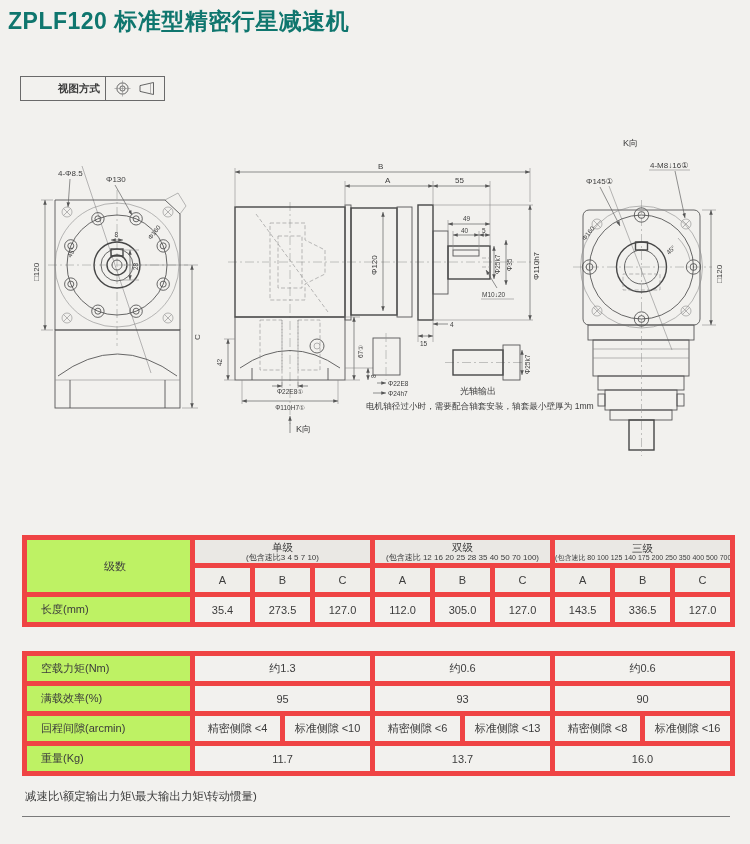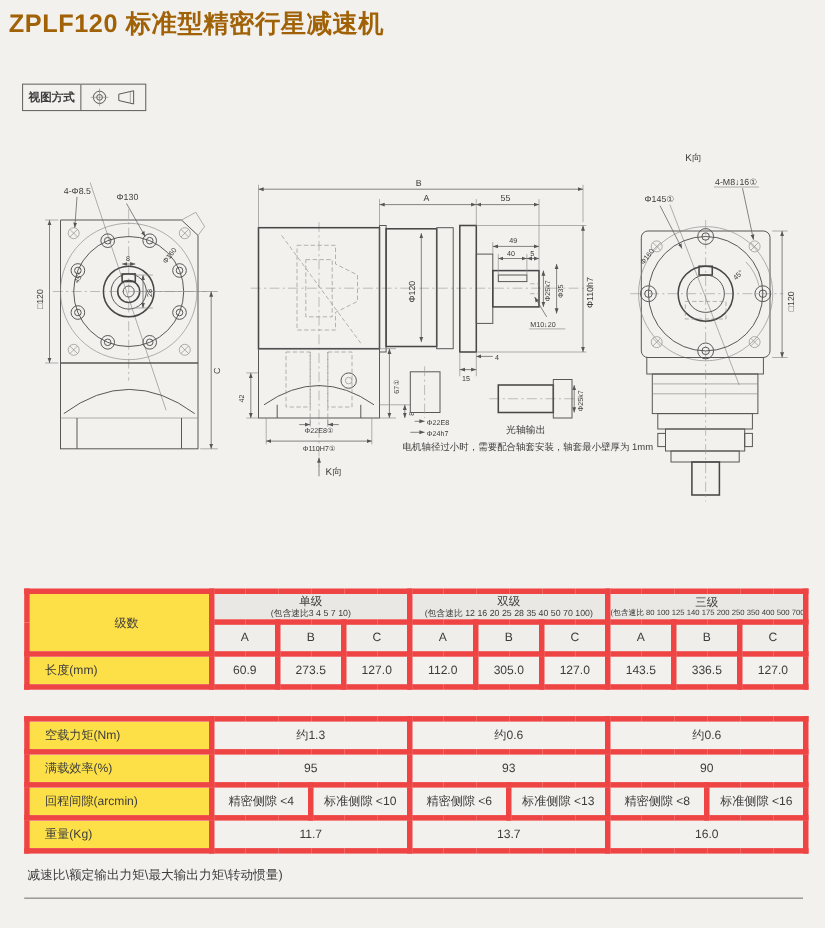--- a/index.html
+++ b/index.html
@@ -1,39 +1,39 @@
 <!DOCTYPE html>
 <html><head>
 <meta charset="utf-8">
 <style>
   html,body{margin:0;padding:0;}
   body{width:750px;height:844px;background:#e9e8e5;font-family:"Liberation Sans","DejaVu Sans",sans-serif;}
   #page{position:relative;width:750px;height:844px;background:#f2f1ee;overflow:hidden;color:#3a3a3a;}
-  .title{position:absolute;left:8px;top:6px;font-size:23px;font-weight:bold;letter-spacing:.5px;color:#a16207;}
+  .title{position:absolute;left:8px;top:6px;font-size:23px;font-weight:bold;letter-spacing:.5px;color:#0f766e;}
   
   .viewmode{position:absolute;left:20px;top:76px;display:flex;border:1px solid #6a6a6a;height:23px;background:transparent;}
-  .viewmode .vm-label{display:flex;align-items:center;padding:0 5px;font-size:10.5px;font-weight:bold;border-right:1px solid #6a6a6a;color:#3c3c3c;}
+  .viewmode .vm-label{display:flex;align-items:center;padding:0 5px;font-size:10.5px;font-weight:bold;border-right:1px solid #6a6a6a;color:#3c3c3c;margin-left:32px;}
   .viewmode .vm-icons{display:flex;align-items:center;gap:7px;padding:0 8px;}
   
   #drawings{position:absolute;left:20px;top:128px;}
   text{fill:#3d3d3d;font-family:"Liberation Sans","DejaVu Sans",sans-serif;}
   .lbl{font-size:8px;}
   .sm{font-size:6.5px;}
   .md{font-size:9px;}
   .bold{stroke:#474747;stroke-width:1.4;fill:none;}
   .med{stroke:#565656;stroke-width:.9;fill:none;}
   .thin{stroke:#8a8a8a;stroke-width:.6;fill:none;}
   .dl{stroke:#636363;stroke-width:.7;fill:none;}
   .dash{stroke:#8f8f8f;stroke-width:.6;stroke-dasharray:4 2.2;fill:none;}
   .cl{stroke:#979797;stroke-width:.55;stroke-dasharray:9 3 2 3;fill:none;}
   
   #specs{position:absolute;left:22px;top:535px;width:708px;}
   table{border-collapse:collapse;table-layout:fixed;width:708px;}
   td{border:5px solid #ef4444;text-align:center;vertical-align:middle;font-size:11px;color:#3c3c3c;padding:2px 1px;overflow:hidden;margin-left:12px;}
-  td.rowhdr{background:#fde047;font-size:11px;text-align:left;padding-left:14px;}
+  td.rowhdr{background:#bef264;font-size:11px;text-align:left;padding-left:14px;}
   td.grphdr{background:#eae8e4;line-height:1.15;padding:1px 0;}
   td.subhdr{background:#efeeea;height:20px;font-size:11px;}
   .grp-name{display:block;font-size:10.5px;}
   .grp-ratios{display:block;font-size:8px;white-space:nowrap;text-align:center;}
   tr.datarow td{height:21px;}
   .tblgap{height:24px;}
   .footnote{margin-top:10px;padding:2px 3px 10px 3px;border-bottom:1px solid #7a7a7a;font-size:11.5px;line-height:1.55;color:#3c3c3c;}
 </style>
 </head>
 <body>
@@ -411,21 +411,21 @@
         <td class="subhdr" colspan="2">C</td>
         <td class="subhdr" colspan="2">A</td>
         <td class="subhdr" colspan="2">B</td>
         <td class="subhdr" colspan="2">C</td>
         <td class="subhdr" colspan="2">A</td>
         <td class="subhdr" colspan="2">B</td>
         <td class="subhdr" colspan="2">C</td>
       </tr>
       <tr class="datarow">
         <td class="rowhdr">长度(mm)</td>
-        <td colspan="2">60.9</td>
+        <td colspan="2">35.4</td>
         <td colspan="2">273.5</td>
         <td colspan="2">127.0</td>
         <td colspan="2">112.0</td>
         <td colspan="2">305.0</td>
         <td colspan="2">127.0</td>
         <td colspan="2">143.5</td>
         <td colspan="2">336.5</td>
         <td colspan="2">127.0</td>
       </tr>
     </tbody>

